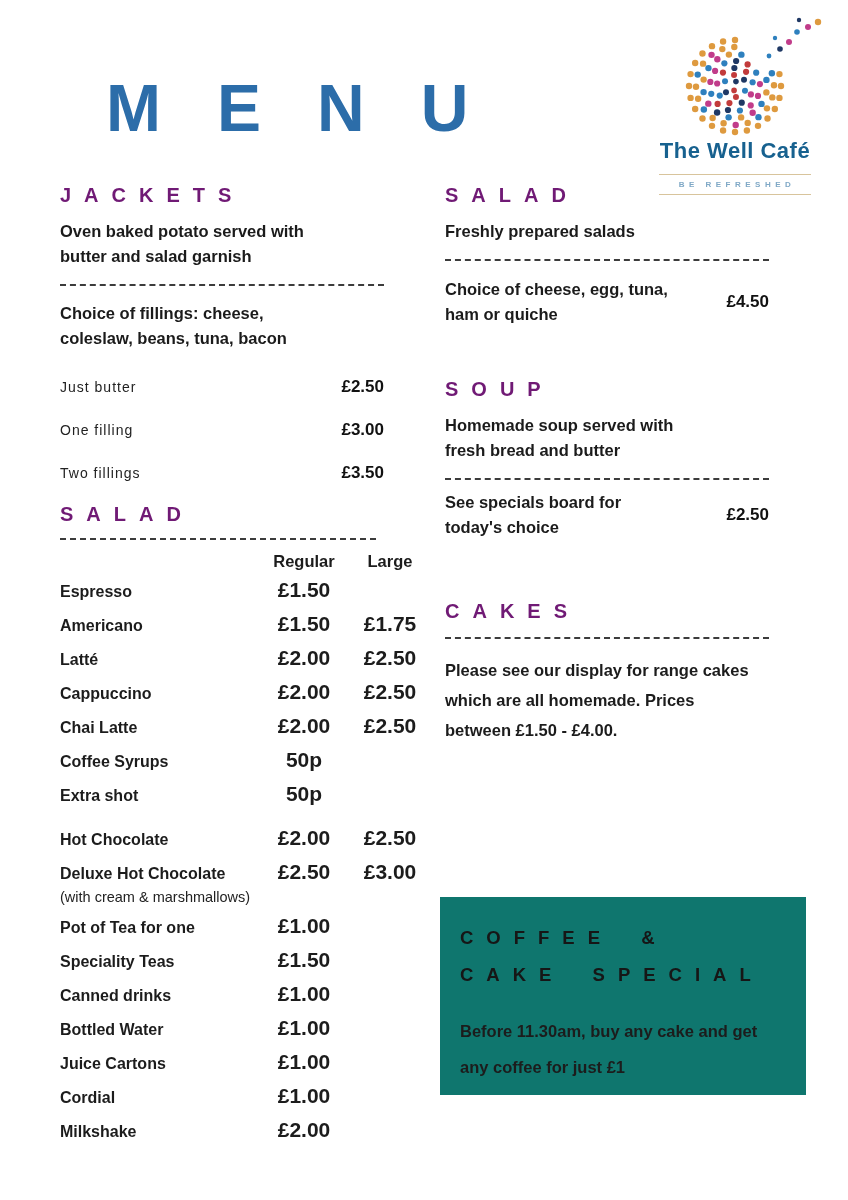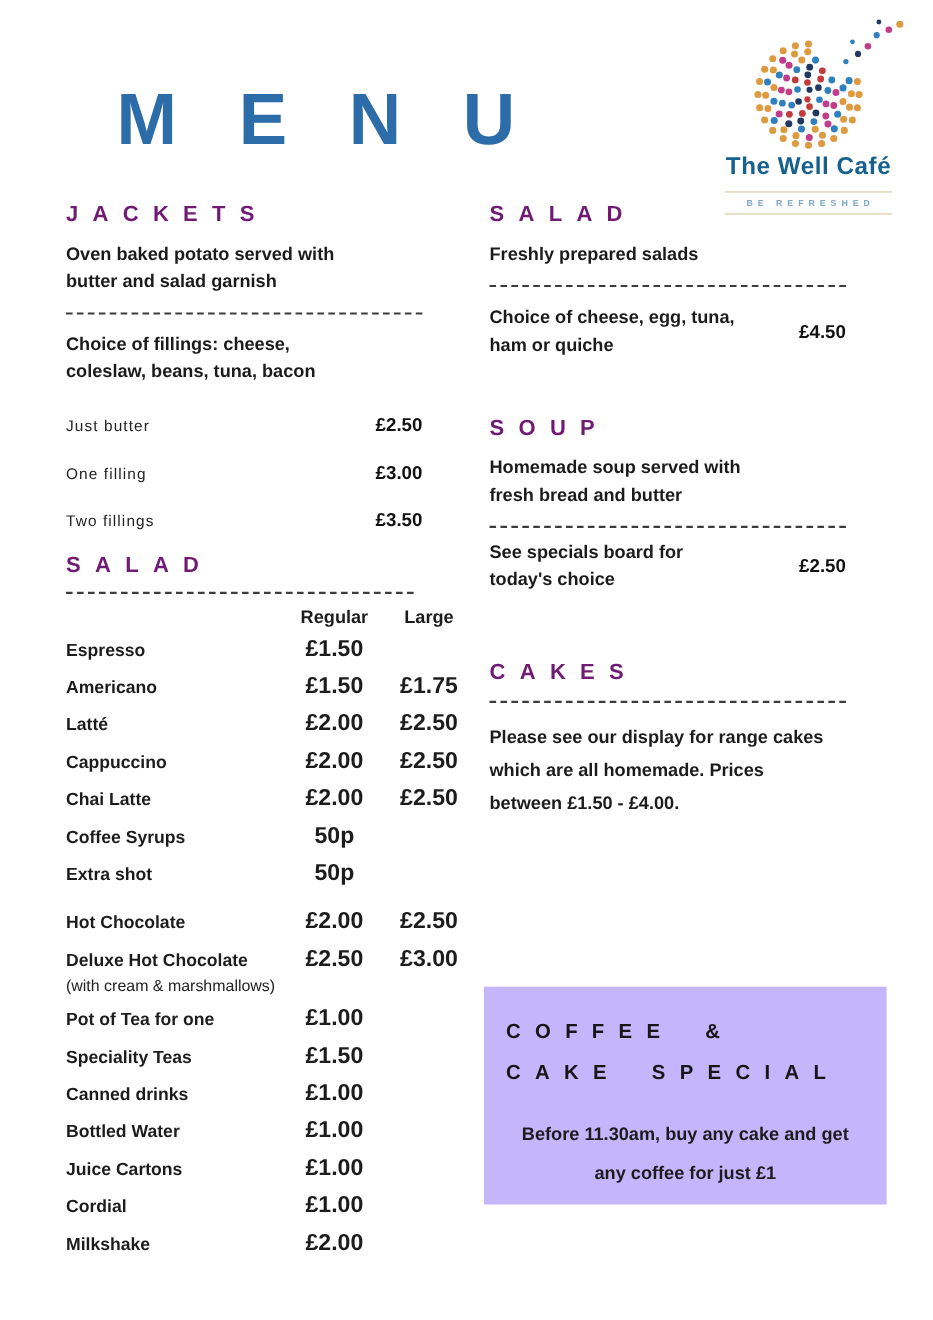--- a/index.html
+++ b/index.html
@@ -72,21 +72,21 @@
   #special {
     left:440px; top:897px; width:366px; height:198px;
     background:#E9D1E6; padding:22px 20px 0 20px;
   }
   .special-heading {
     font-size:18.5px; font-weight:800; letter-spacing:13px; word-spacing:10px;
     line-height:37px; white-space:pre-line; color:#161616;
   }
   .special-body {
     margin-top:20px; font-size:16.5px; font-weight:600;
-    line-height:36px; white-space:pre-line;text-align:center;
+    line-height:36px; white-space:pre-line;
   }
 
   #jackets { top:184px; }
   #drinks  { top:503px; }
   #salad   { top:184px; }
   #soup    { top:378px; }
   #cakes   { top:600px; }
 </style>
 </head>
 <body>
@@ -332,18 +332,18 @@
 </section>
 
 <section id="cakes" class="abs col-right">
   <h2 class="sec">CAKES</h2>
   <hr class="divider" style="margin-top:14px;margin-bottom:16px;">
   <p class="cakes-body">Please see our display for range cakes
 which are all homemade.  Prices
 between £1.50 - £4.00.</p>
 </section>
 
-<aside id="special" class="abs" style="background: #c4b5fd;">
+<aside id="special" class="abs" style="background: #0f766e;">
   <div class="special-heading">COFFEE &amp;
 CAKE SPECIAL</div>
   <div class="special-body">Before 11.30am, buy any cake and get
 any coffee for just £1</div>
 </aside>
 
 </body></html>

